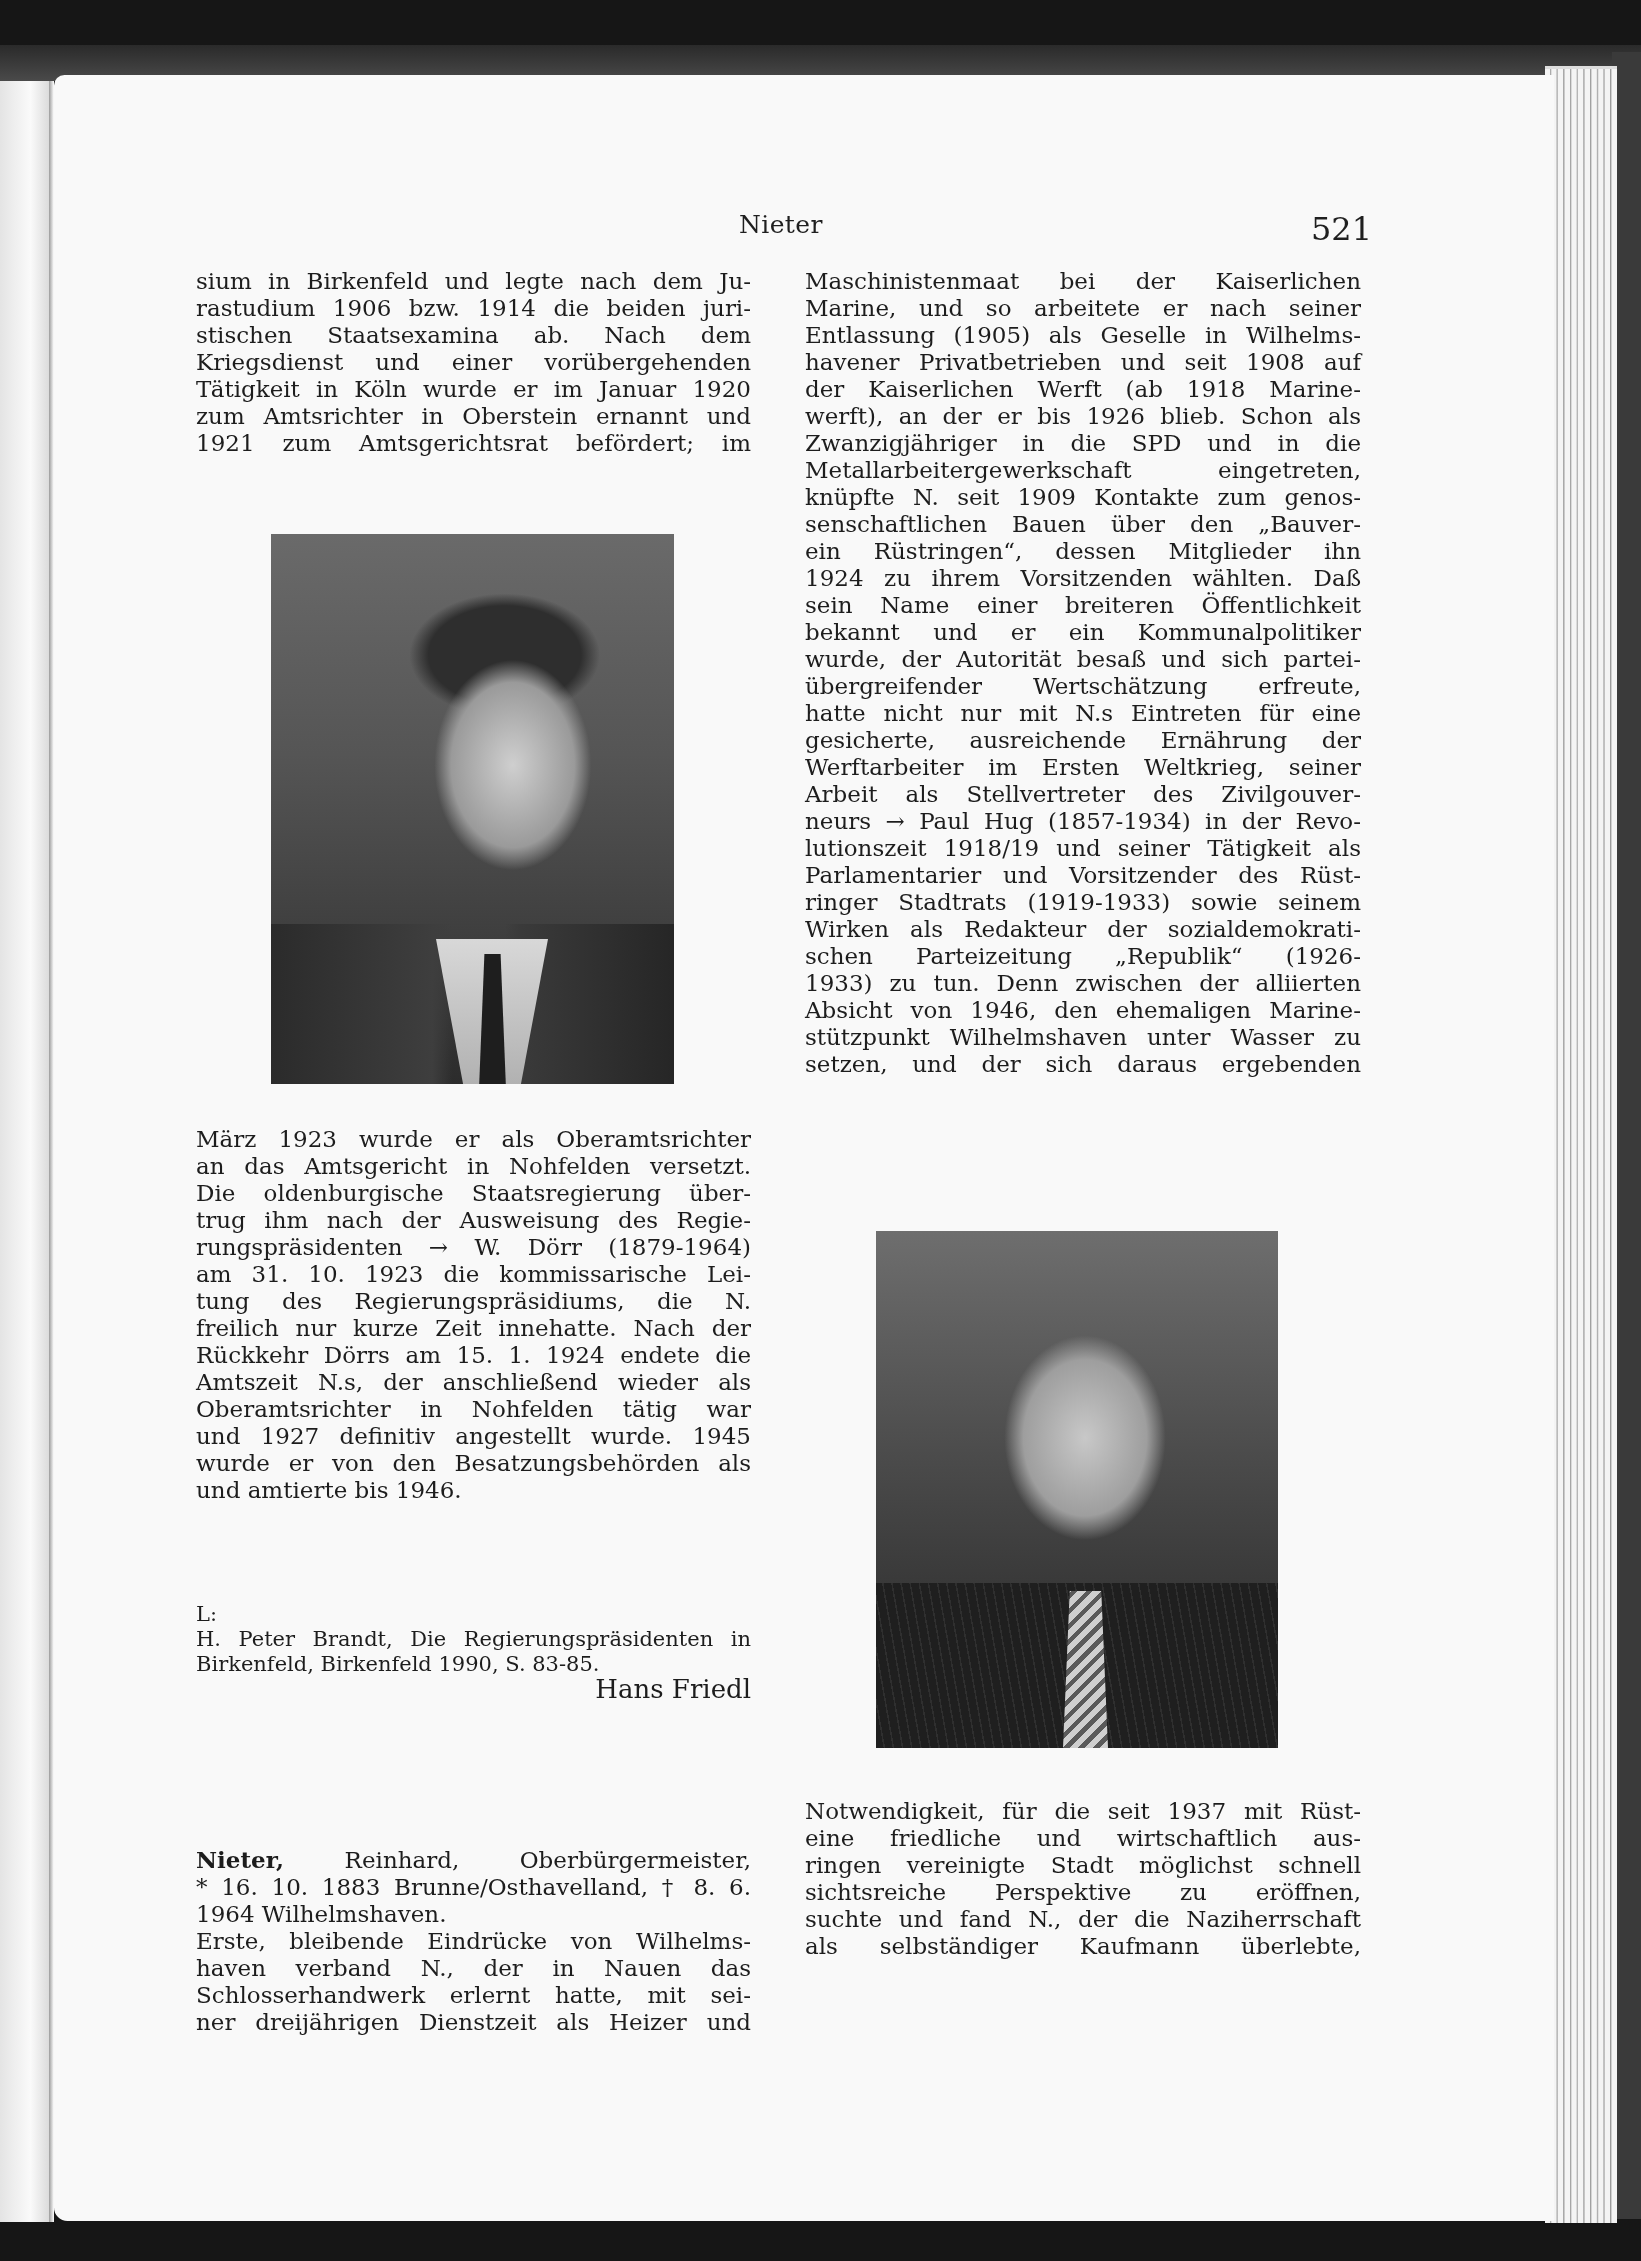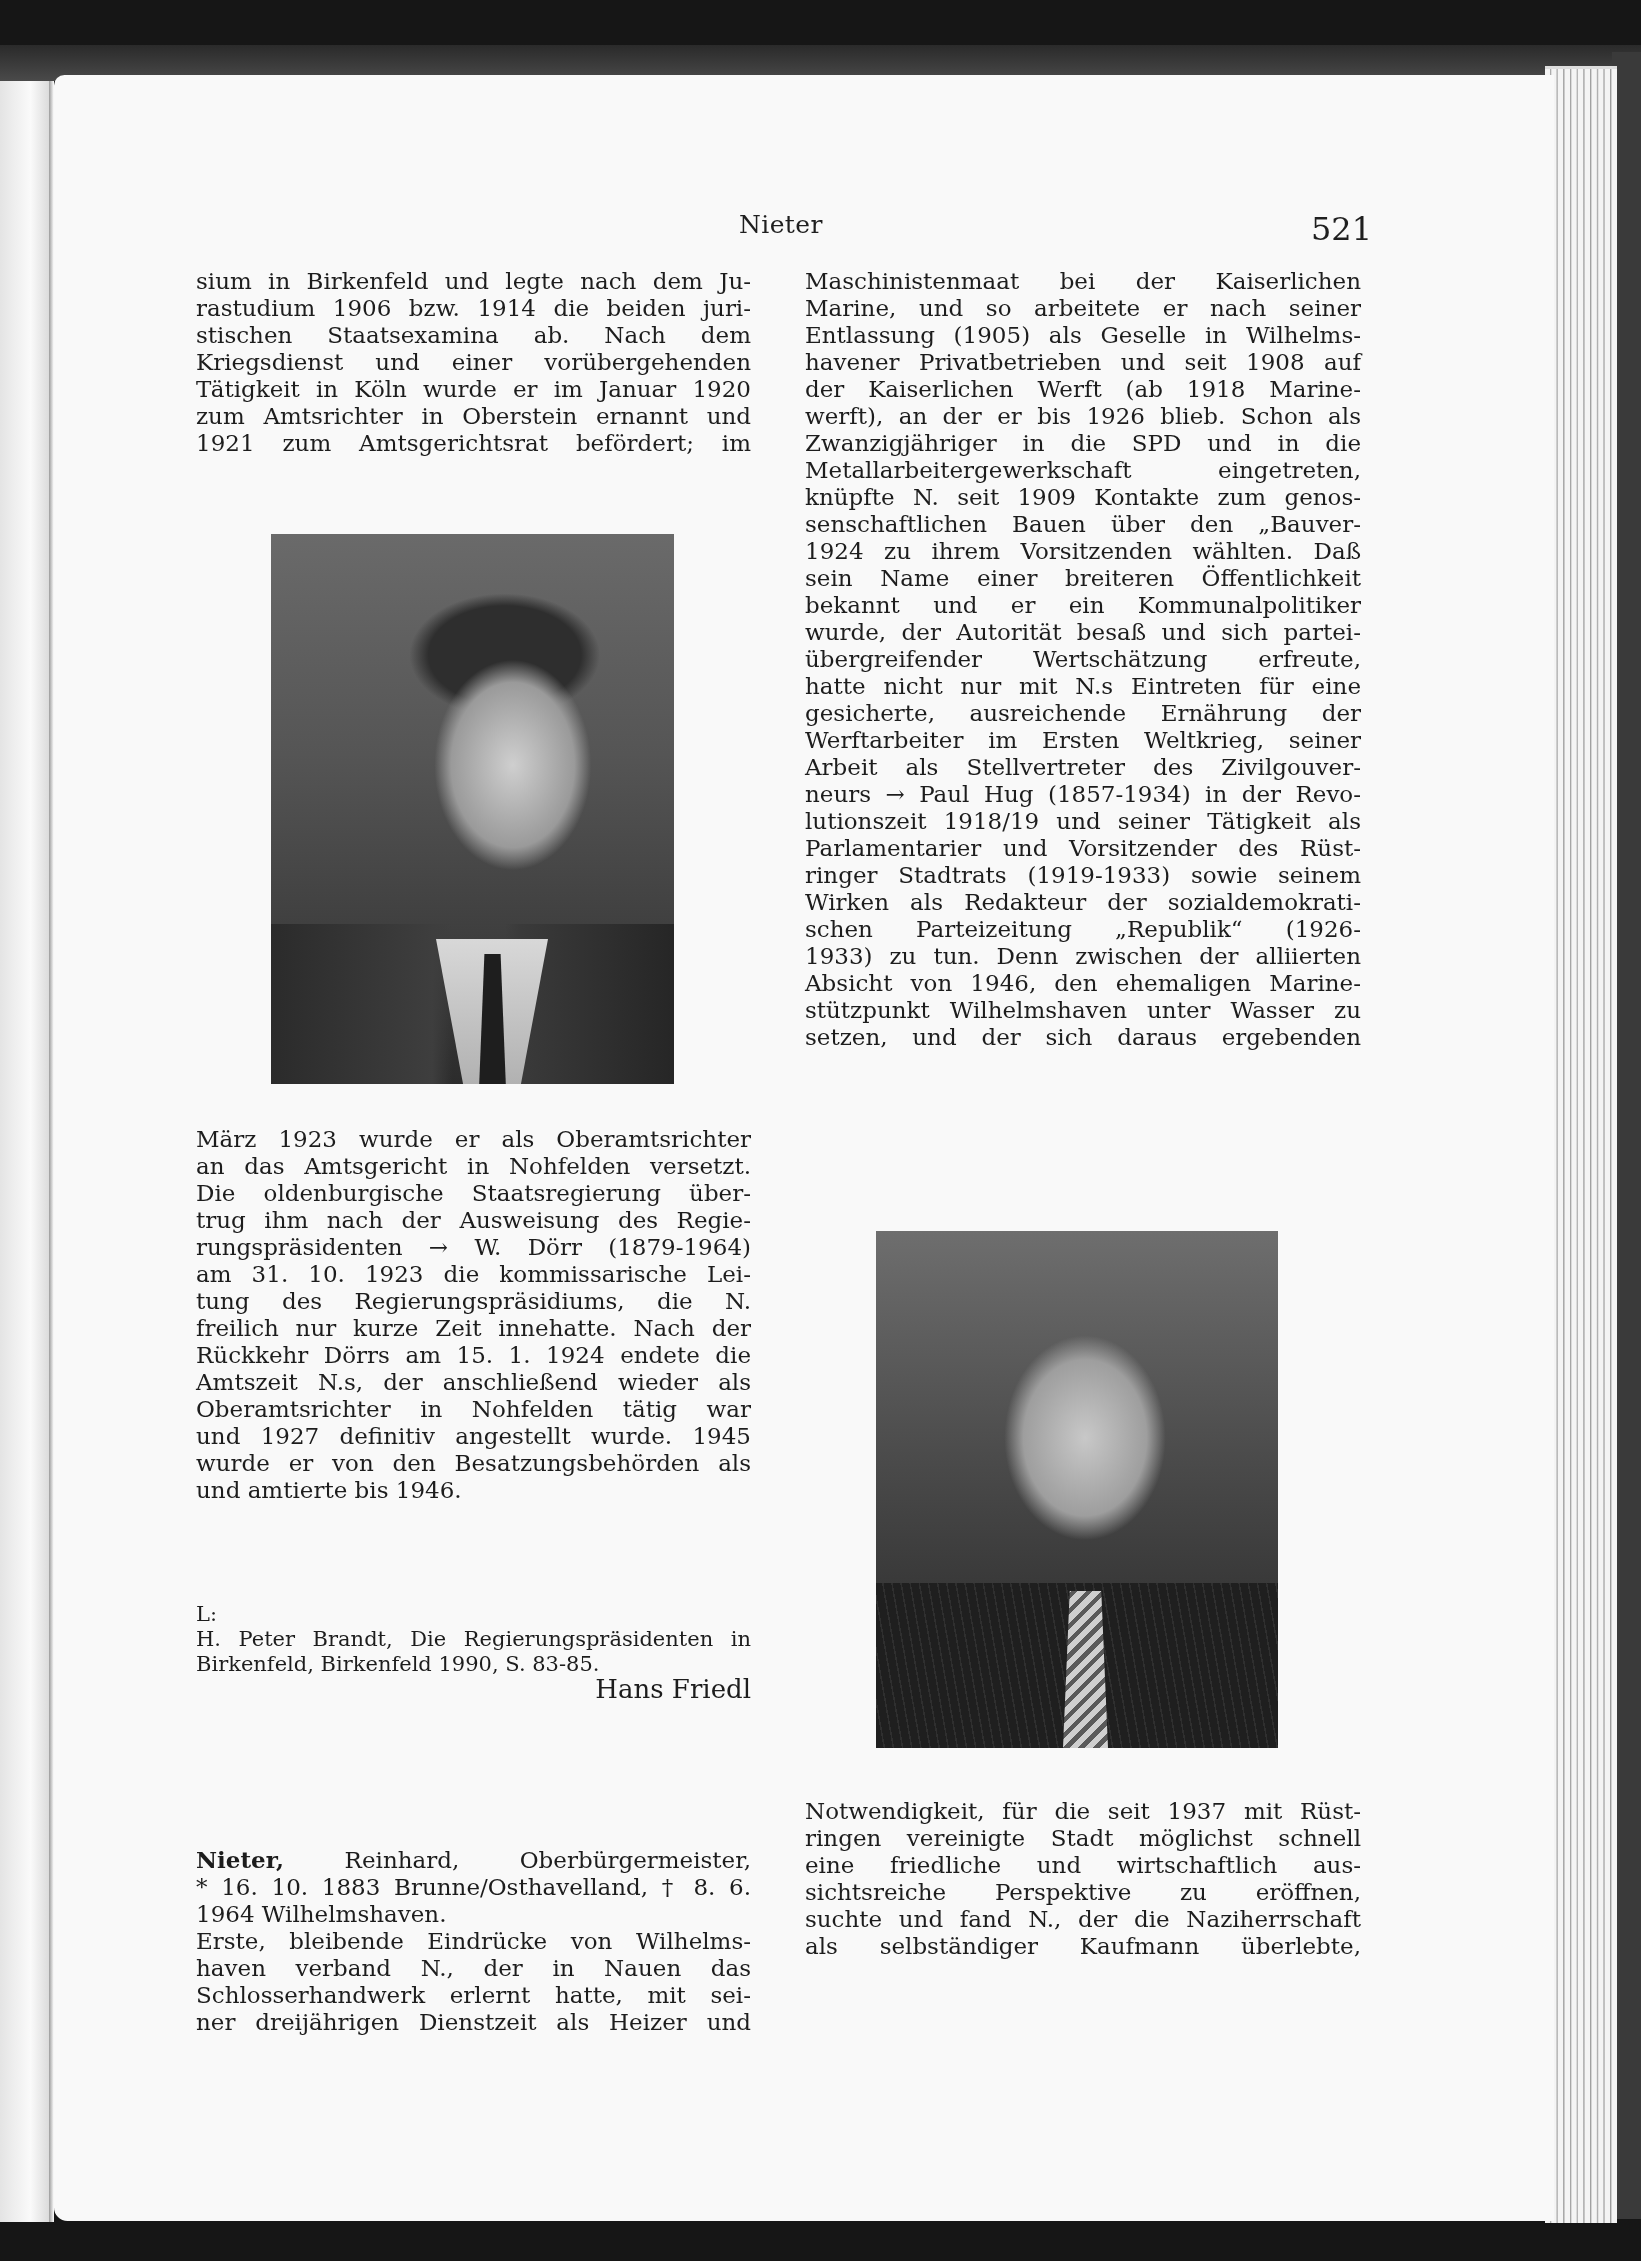--- a/index.html
+++ b/index.html
@@ -161,20 +161,21 @@
   <span class="line">Maschinistenmaat bei der Kaiserlichen</span>
   <span class="line">Marine, und so arbeitete er nach seiner</span>
   <span class="line">Entlassung (1905) als Geselle in Wilhelms-</span>
   <span class="line">havener Privatbetrieben und seit 1908 auf</span>
   <span class="line">der Kaiserlichen Werft (ab 1918 Marine-</span>
   <span class="line">werft), an der er bis 1926 blieb. Schon als</span>
   <span class="line">Zwanzigjähriger in die SPD und in die</span>
   <span class="line">Metallarbeitergewerkschaft eingetreten,</span>
   <span class="line">knüpfte N. seit 1909 Kontakte zum genos-</span>
   <span class="line">senschaftlichen Bauen über den „Bauver-</span>
+  <span class="line">ein Rüstringen“, dessen Mitglieder ihn</span>
   <span class="line">1924 zu ihrem Vorsitzenden wählten. Daß</span>
   <span class="line">sein Name einer breiteren Öffentlichkeit</span>
   <span class="line">bekannt und er ein Kommunalpolitiker</span>
   <span class="line">wurde, der Autorität besaß und sich partei-</span>
   <span class="line">übergreifender Wertschätzung erfreute,</span>
   <span class="line">hatte nicht nur mit N.s Eintreten für eine</span>
   <span class="line">gesicherte, ausreichende Ernährung der</span>
   <span class="line">Werftarbeiter im Ersten Weltkrieg, seiner</span>
   <span class="line">Arbeit als Stellvertreter des Zivilgouver-</span>
   <span class="line">neurs → Paul Hug (1857-1934) in der Revo-</span>
@@ -189,19 +190,19 @@
   <span class="line">setzen, und der sich daraus ergebenden</span>
 </div>
 
 <div class="photo photo2" title="portrait-photo-elderly-man">
   <div class="coat"></div>
   <div class="tie"></div>
 </div>
 
 <div class="col col-right" style="top:1798px;">
   <span class="line">Notwendigkeit, für die seit 1937 mit Rüst-</span>
+  <span class="line">eine friedliche und wirtschaftlich aus-</span>
   <span class="line">ringen vereinigte Stadt möglichst schnell</span>
-  <span class="line">eine friedliche und wirtschaftlich aus-</span>
   <span class="line">sichtsreiche Perspektive zu eröffnen,</span>
   <span class="line">suchte und fand N., der die Naziherrschaft</span>
   <span class="line">als selbständiger Kaufmann überlebte,</span>
 </div>
 
 
 </body></html>

